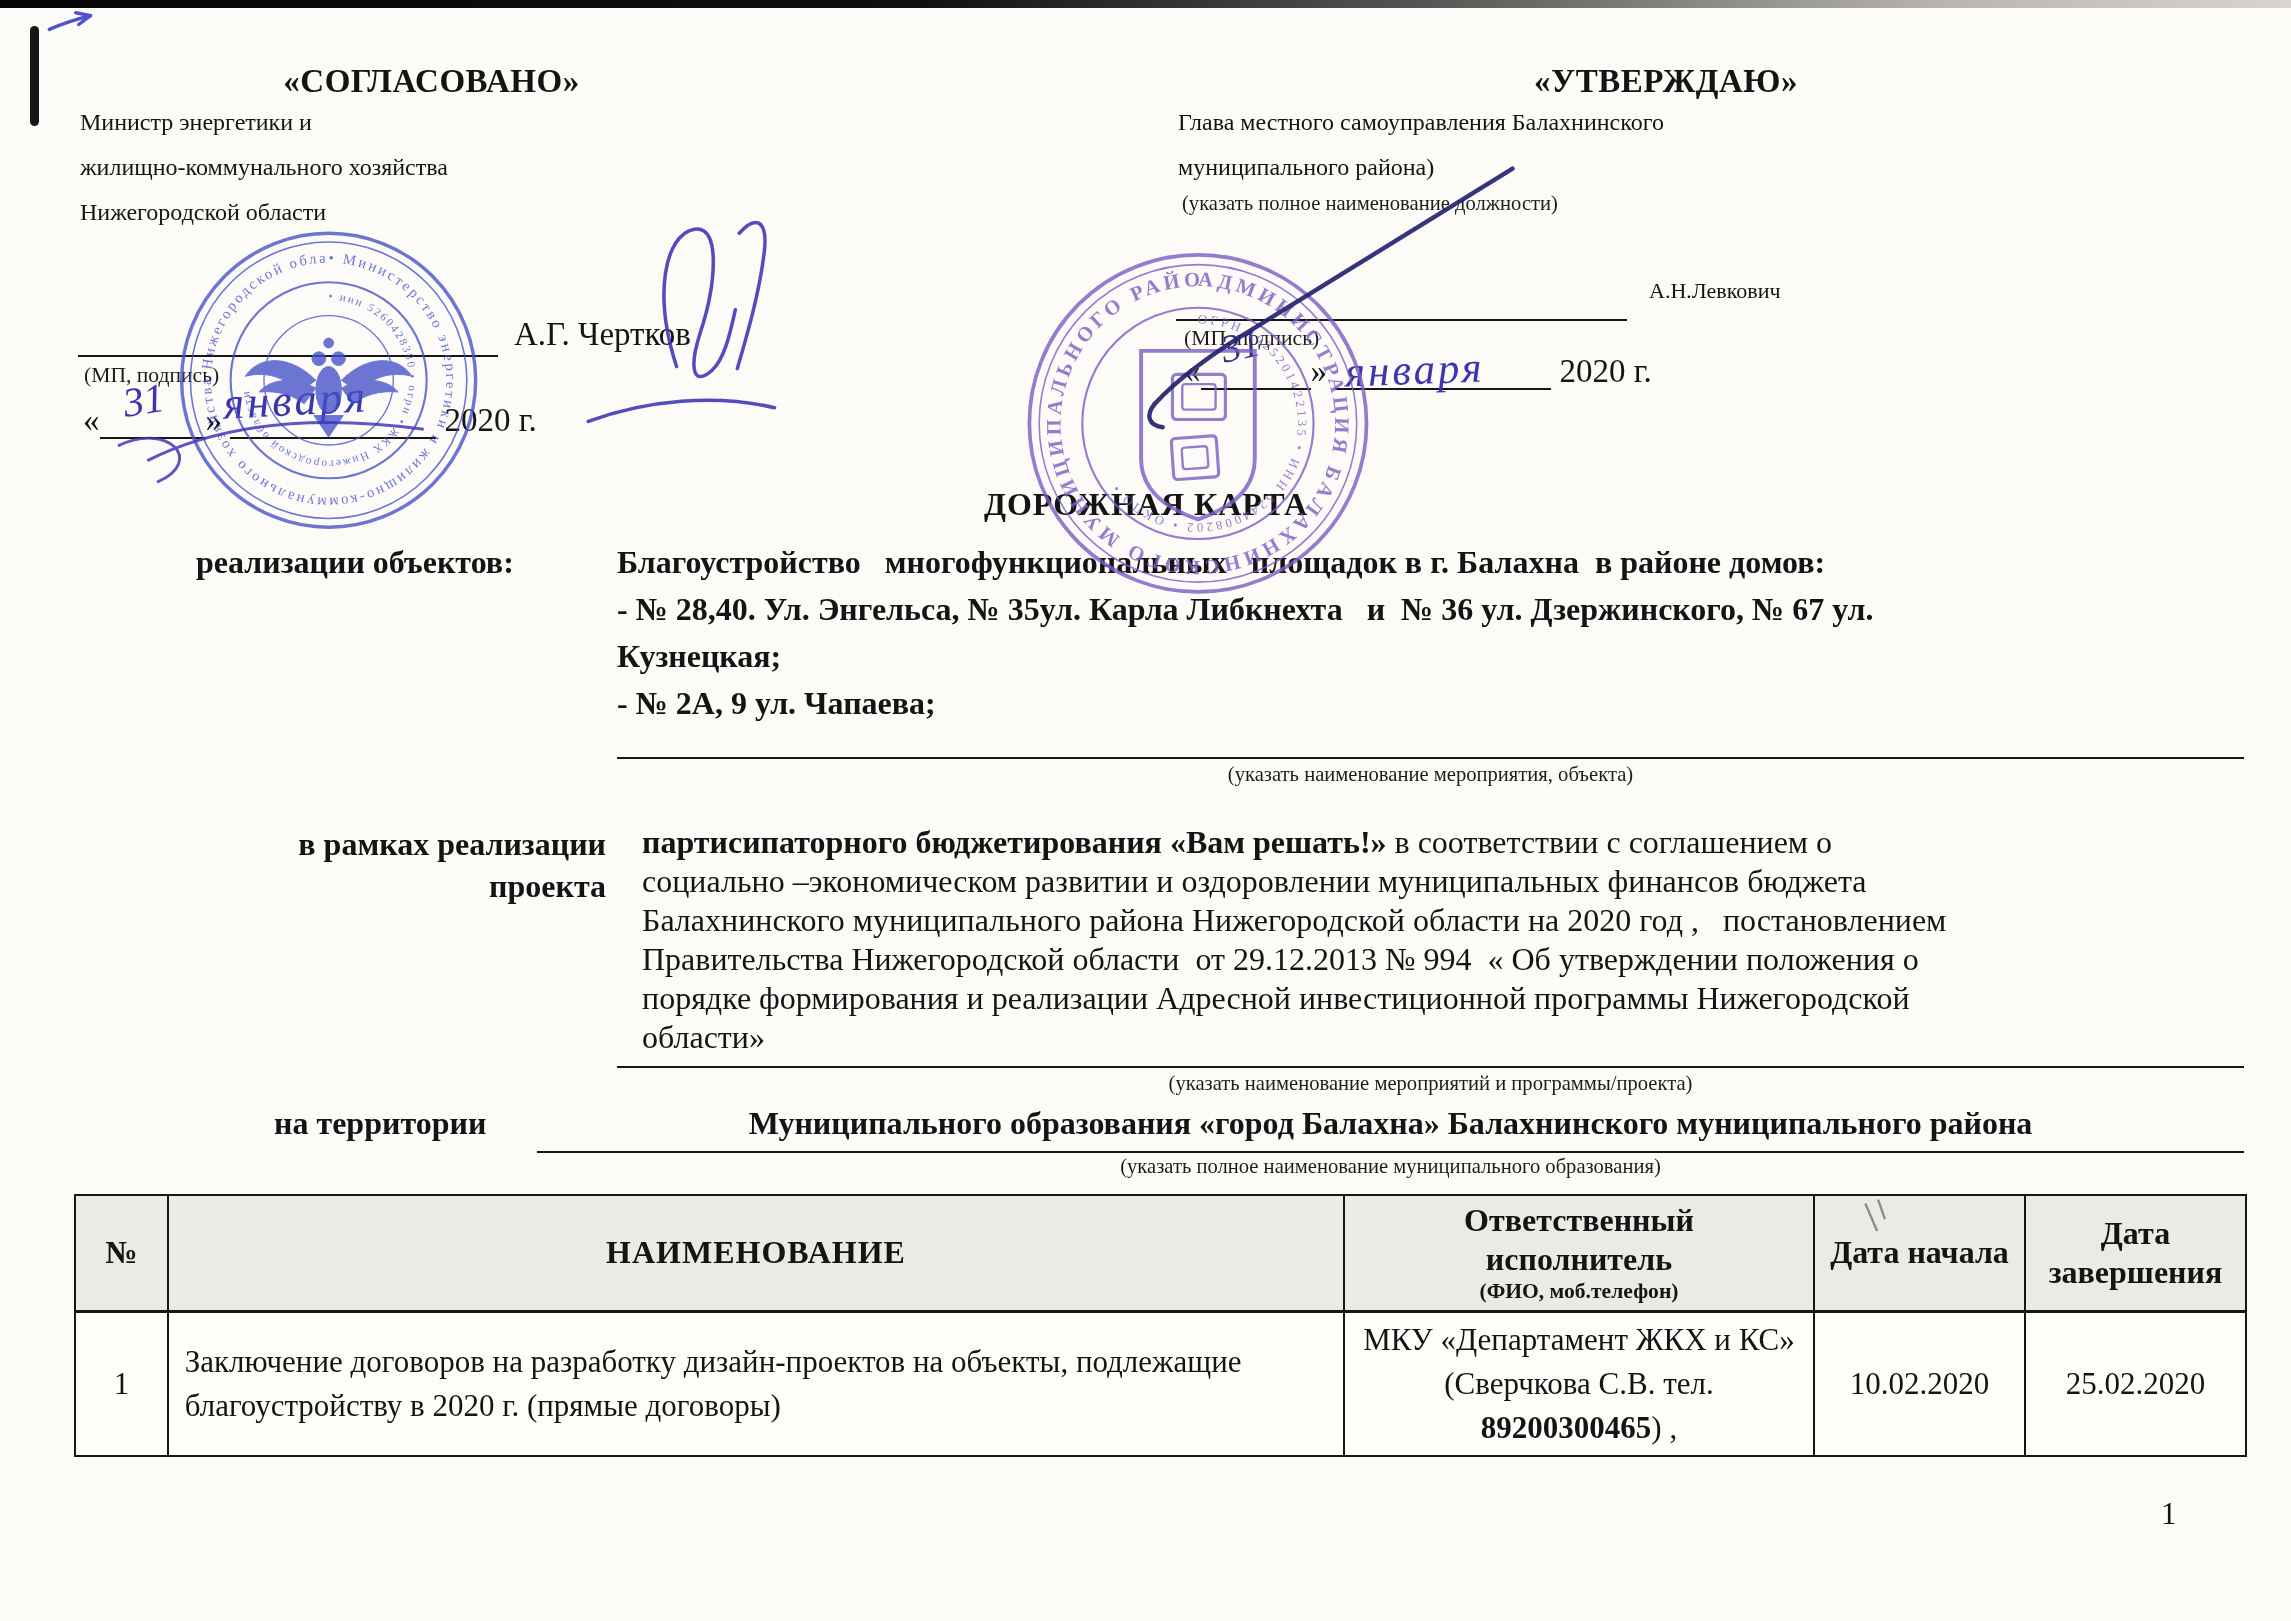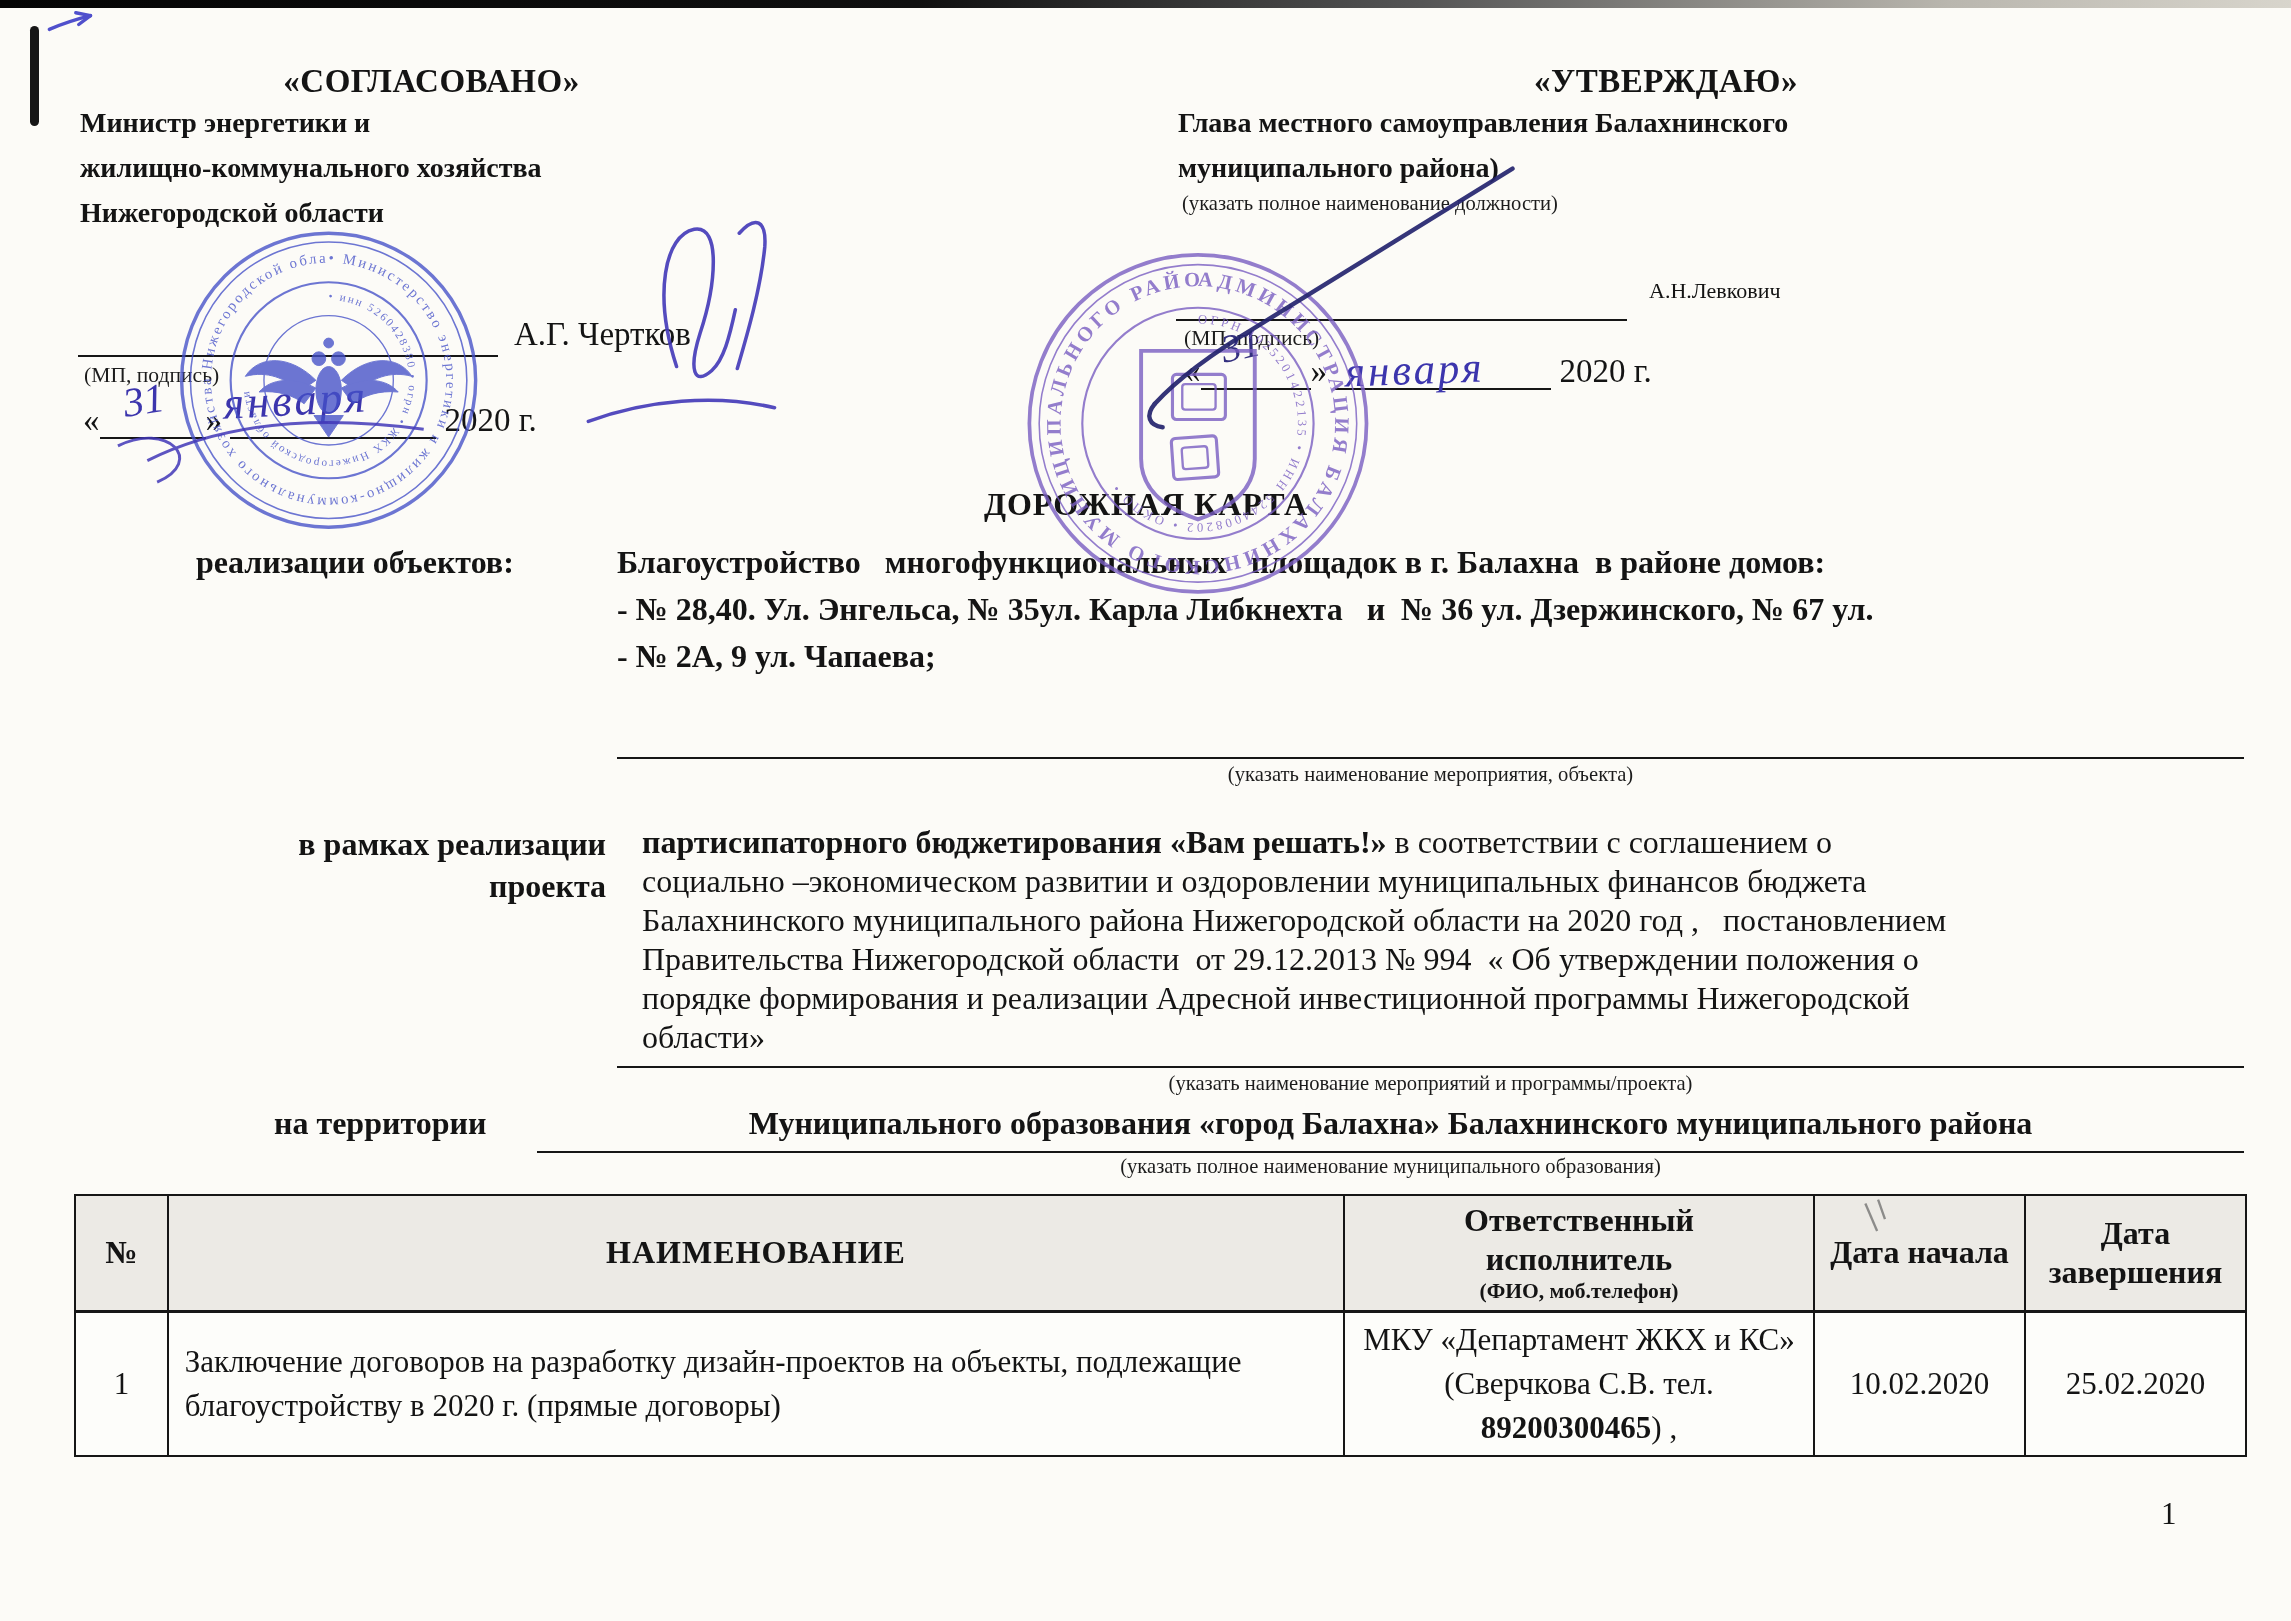--- a/index.html
+++ b/index.html
@@ -9,21 +9,21 @@
     font-family:"Liberation Serif", serif; color:#141414;
   }
   .abs{position:absolute;}
   .b{font-weight:700;}
   .pre{white-space:pre-wrap;}
   .cap{font-size:20.6px; color:#1c1c1c;}
   .scan-top{position:absolute;top:0;left:0;width:100%;height:7.8px;
     background:linear-gradient(to right,#050505 0%,#101010 40%,#555 62%,#b9b6ae 85%,#d8d5cc 100%);}
   .blackbar{position:absolute;left:30px;top:25.5px;width:8.8px;height:100px;background:#161616;border-radius:4.9px;}
   .heading{font-size:33px;font-weight:700;letter-spacing:0.5px;text-align:center;}
-  .doc-line{font-size:28px;line-height:45px;font-weight:bold;}
+  .doc-line{font-size:24px;line-height:45px;}
   .rule{position:absolute;border-top:2.9px solid #161616;}
   .sigline{position:absolute;border-top:2.9px solid #161616;}
   .dline{display:inline-block;border-bottom:2.9px solid #161616;vertical-align:bottom;}
   .hw{font-style:italic;color:#3c35ad;}
   .title{font-size:32px;font-weight:700;letter-spacing:1px;text-align:center;}
   .objline{font-size:32px;font-weight:700;line-height:47px;}
   .prjline{font-size:32px;line-height:39px;margin-left:25px;}
   table.rm{border-collapse:collapse;table-layout:fixed;width:2171px;}
   table.rm td,table.rm th{border:2px solid #161616;vertical-align:middle;overflow:hidden;}
   table.rm{border:2.9px solid #161616;}
@@ -73,20 +73,21 @@
   </div>
   <div class="abs hw" style="left:1221px;top:323px;font-size:39px;color:#34307f;transform:rotate(-12deg);">31</div>
   <div class="abs hw" style="left:1345px;top:345px;font-size:43px;letter-spacing:2.9px;transform:rotate(-2deg);">января</div>
 
   <div class="abs title" style="left:754px;top:486px;width:784px;">ДОРОЖНАЯ КАРТА</div>
 
   <div class="abs objline" style="left:196px;top:539px;">реализации объектов:</div>
   <div class="abs" style="left:617px;top:539px;width:1647px;">
     <div class="objline pre">Благоустройство   многофункциональных   площадок в г. Балахна  в районе домов:</div>
     <div class="objline pre">- № 28,40. Ул. Энгельса, № 35ул. Карла Либкнехта   и  № 36 ул. Дзержинского, № 67 ул.</div>
+    <div class="objline pre">Кузнецкая;</div>
     <div class="objline pre">- № 2А, 9 ул. Чапаева;</div>
   </div>
   <div class="rule" style="left:617px;top:757px;width:1627px;"></div>
   <div class="abs cap" style="left:617px;top:763px;width:1627px;text-align:center;">(указать наименование мероприятия, объекта)</div>
 
   <div class="abs objline" style="left:118px;top:821px;width:488px;text-align:right;font-size:32px;">в рамках  реализации</div>
   <div class="abs objline" style="left:118px;top:863px;width:488px;text-align:right;font-size:32px;">проекта</div>
   <div class="abs" style="left:617px;top:823px;width:1647px;">
     <div class="prjline pre"><span class="b">партисипаторного бюджетирования «Вам решать!»</span><span> в соответствии с соглашением о</span></div>
     <div class="prjline pre">социально –экономическом развитии и оздоровлении муниципальных финансов бюджета</div>

